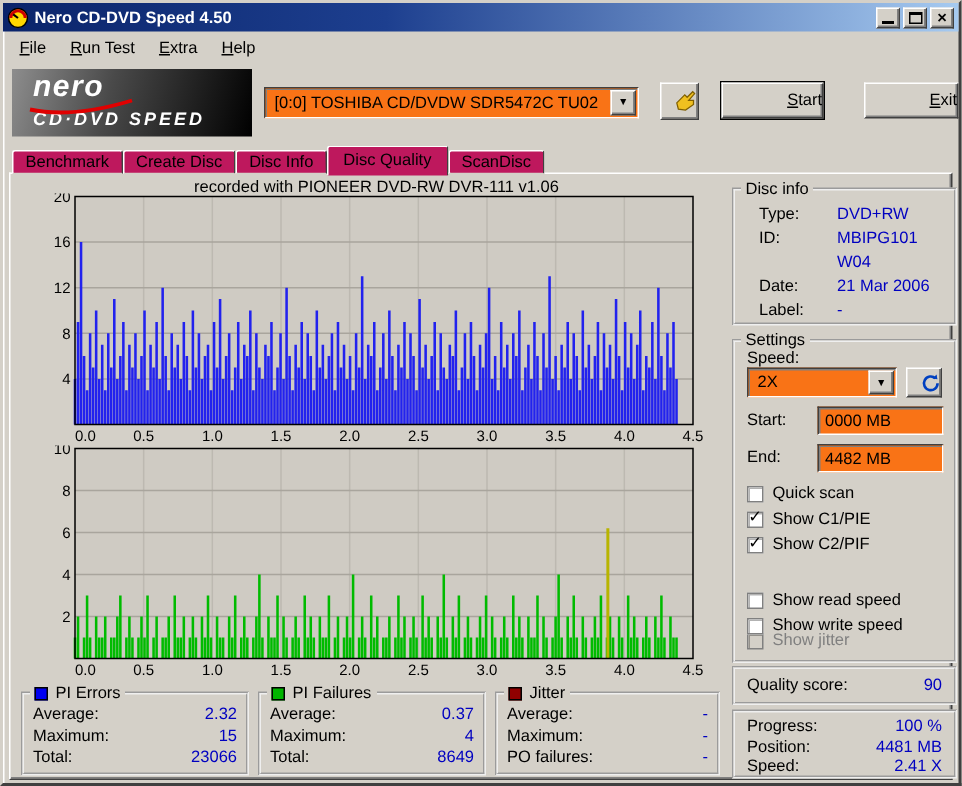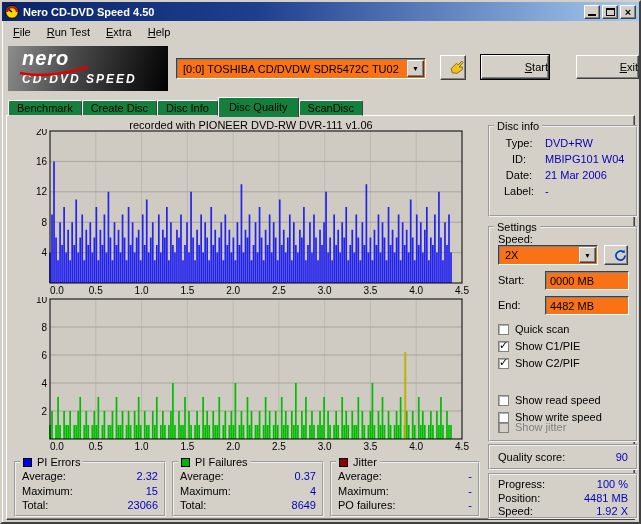--- a/index.html
+++ b/index.html
@@ -62,21 +62,21 @@
     display:flex; align-items:center; justify-content:flex-end; cursor:default; }
   .btn.default { box-shadow: inset -1px -1px 0 #808080, 0 0 0 1px #000; }
   .hand-btn { left:438px; top:53px; width:26px; height:25px; }
   .start-btn { left:479px; top:53px; width:68px; height:24px; }
   .exit-btn  { left:574px; top:53px; width:63px; height:24px; }
   .refresh-btn { left:602px; top:243px; width:24px; height:20px; position:absolute; }
 
   
   .tabs { position:absolute; left:6px; top:95px; height:19px;
     display:flex; align-items:flex-end; z-index:3; }
-  .tab { height:16px; line-height:15px; padding:0 8px; background:#15803d;
+  .tab { height:16px; line-height:15px; padding:0 8px; background:#be185d;
     border:1px solid; border-color:#fff #404040 #d4d0c8 #fff;
     border-radius:2px 2px 0 0; white-space:nowrap; }
   .tab.active { height:20px; line-height:18px; padding:0 10px;
     margin-bottom:-1px; position:relative; z-index:5; border-bottom:none; }
 
   
   .panel { position:absolute; left:4px; top:113px; width:629px; height:405px;
     background:#d4d0c8; border:1px solid; border-color:#fff #404040 #404040 #fff;
     box-shadow: inset -1px -1px 0 #808080; }
 
@@ -90,21 +90,21 @@
   fieldset.gb { position:absolute; border:2px groove #efefef; background:#d4d0c8; }
   fieldset.gb legend { padding:0 3px; margin-left:4px; }
   .gb-discinfo { left:486px; top:118px;  width:150px; height:97px; }
   .gb-settings { left:486px; top:219px;  width:150px; height:221px; }
   .gb-quality  { left:486px; top:442px;  width:150px; height:26px; }
   .gb-progress { left:486px; top:471px;  width:150px; height:46px; }
   .gb-stat0 { left:12px;  top:454px; width:152px; height:61px; }
   .gb-stat1 { left:170px; top:454px; width:152px; height:61px; }
   .gb-stat2 { left:328px; top:454px; width:150px; height:61px; }
 
-  .info-rows { padding:3px 8px 0 3px;text-align:center; }
+  .info-rows { padding:3px 8px 0 16px; }
   .info-row { display:flex; line-height:16px; }
   .info-row .lbl { width:52px; flex:0 0 auto; }
   .val-blue { color:#0000c0; }
 
   .set-label { position:absolute; left:10px; }
   .field { position:absolute; background:#f97316;
     border:1px solid; border-color:#404040 #fff #fff #404040;
     box-shadow: inset 1px 1px 0 #808080;
     padding:0 4px; display:flex; align-items:center; }
 
@@ -347,21 +347,21 @@
       <div class="kv-row">
         <span>Progress:</span>
         <span class="val-blue">100 %</span>
       </div>
       <div class="kv-row">
         <span>Position:</span>
         <span class="val-blue">4481 MB</span>
       </div>
       <div class="kv-row">
         <span>Speed:</span>
-        <span class="val-blue">1.92 X</span>
+        <span class="val-blue">2.41 X</span>
       </div>
     </div>
   </fieldset>
 
   <fieldset class="gb gb-stat0">
     <legend class="stat-legend">
       <span class="swatch" style="background: rgb(0, 0, 240);"></span>
       <span>PI Errors</span>
     </legend>
     <div class="stat-rows">

